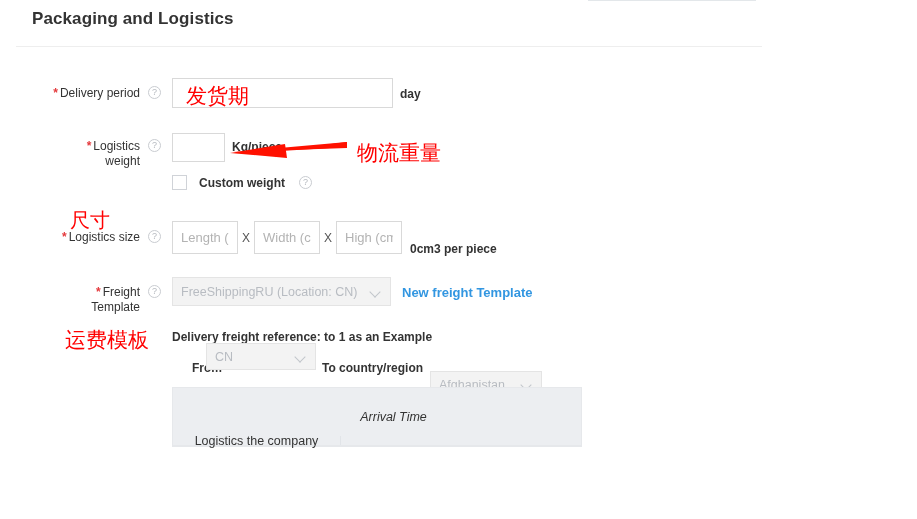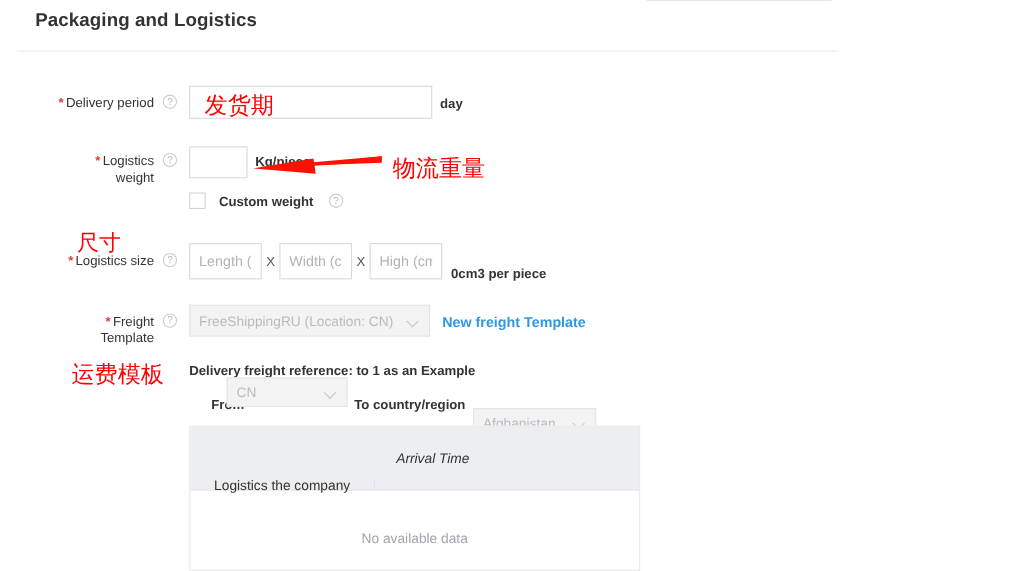--- a/index.html
+++ b/index.html
@@ -295,21 +295,20 @@
 <div class="sel" style="left:430px; top:343px; width:112px; height:27px;margin-top:28px;">
   <span class="sel-val">Afghanistan</span>
   <span class="chev"></span>
 </div>
 
 <div class="ftable">
   <div class="ftable-head">
     <div class="col-0">Logistics the company</div>
     <div class="col-3">Arrival Time</div>
   </div>
-  <div class="ftable-empty">No available data</div>
 </div>
 
 <div class="anno" style="left:186px; top:82px; font-size:21px;">发货期</div>
 <div class="anno" style="left:357px; top:139px; font-size:21px;">物流重量</div>
 <div class="anno" style="left:70px; top:207px; font-size:20px;">尺寸</div>
 <div class="anno" style="left:65px; top:326px; font-size:21px;">运费模板</div>
 
 <svg class="anno-arrow" style="left:225px; top:136px;" width="130" height="30" viewBox="0 0 130 30">
   <polygon points="122,6 50,15 58,9 50,22 55,15 122,11" fill="#ff1100"></polygon>
   <polygon points="5,17 60,8 62,22" fill="#ff1100"></polygon>

